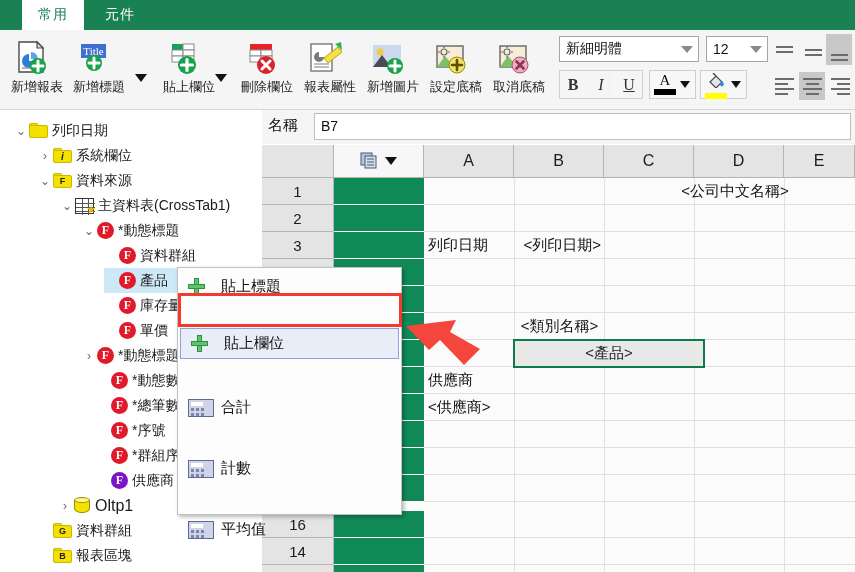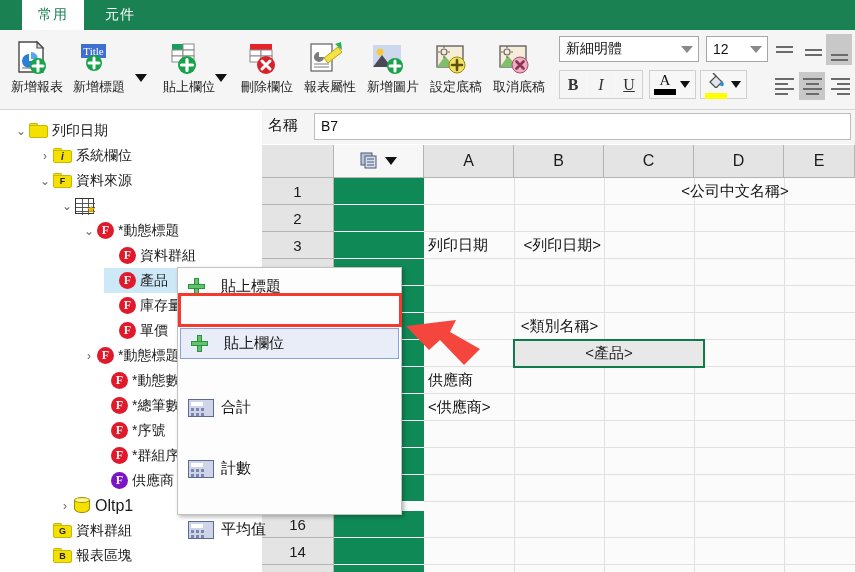--- a/index.html
+++ b/index.html
@@ -531,20 +531,21 @@
     <div class="tnode" style="left:60px;top:83px;">
       <span class="exp">⌄</span>
       <span class="ico-tbl">
         <i style="left:0;top:4px;width:19px;height:1px;"></i>
         <i style="left:0;top:8px;width:19px;height:1px;"></i>
         <i style="left:0;top:12px;width:19px;height:1px;"></i>
         <i style="left:6px;top:0;width:1px;height:16px;"></i>
         <i style="left:12px;top:0;width:1px;height:16px;"></i>
         <em>★</em>
       </span>
+      <span class="tlabel">主資料表(CrossTab1)</span>
     </div>
 
     <div class="tnode" style="left:82px;top:108px;">
       <span class="exp">⌄</span>
       <span class="ico-F" style="background:#e01a2b;">F</span>
       <span class="tlabel">*動態標題</span>
     </div>
 
     <div class="tnode" style="left:104px;top:133px;">
       <span class="exp"></span>

